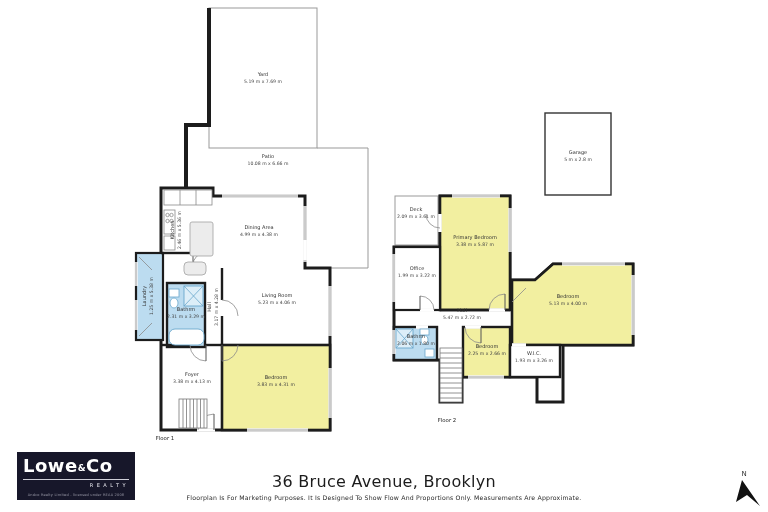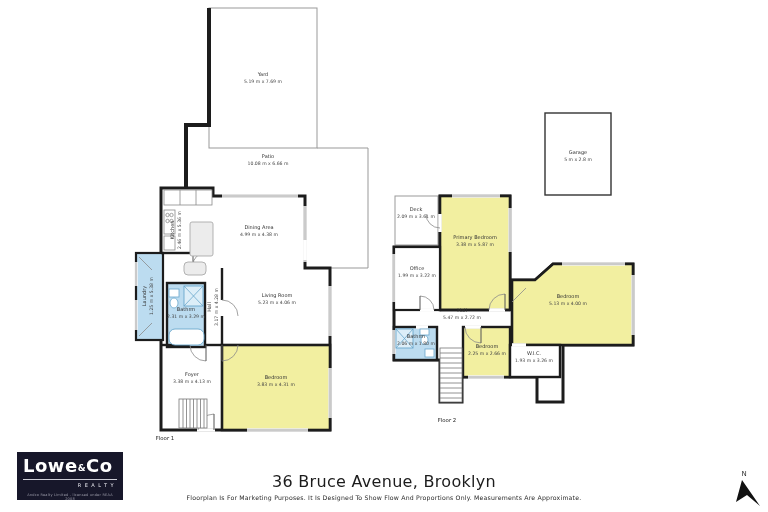--- a/index.html
+++ b/index.html
@@ -4,21 +4,21 @@
 <style>
   html,body{margin:0;padding:0;background:#fff;}
   #page{position:relative;width:768px;height:512px;background:#ffffff;overflow:hidden;
         font-family:"DejaVu Sans",sans-serif;}
   svg text{font-family:"DejaVu Sans",sans-serif;fill:#333;}
   .room-name{font-size:5px;}
   .room-dims{font-size:4.6px;fill:#444;}
   .floor-label{font-size:5.4px;fill:#222;}
 
   
-  #logo{position:absolute;left:17px;top:452px;width:106px;height:48px;background:#17172a;
+  #logo{position:absolute;left:17px;top:452px;width:118px;height:48px;background:#17172a;
         color:#fff;box-sizing:border-box;padding:4px 6px 2px 6px;}
   #logo .brand{font-size:18px;font-weight:600;letter-spacing:0.5px;line-height:20px;white-space:nowrap;}
   #logo .brand .amp{font-size:9px;vertical-align:1px;}
   #logo .rule{height:1px;background:#cfcfd8;margin:1px 0 2px 0;}
   #logo .realty{font-size:5px;letter-spacing:3.5px;text-align:right;color:#e8e8ef;}
   #logo .fine{font-size:3.5px;color:#9a9aa8;text-align:center;margin-top:5px;letter-spacing:0.2px;}
 
   #address{position:absolute;left:0;top:472px;width:768px;text-align:center;
            font-size:16px;color:#1c1c1c;letter-spacing:0.3px;}
   #disclaimer{position:absolute;left:0;top:494px;width:768px;text-align:center;

